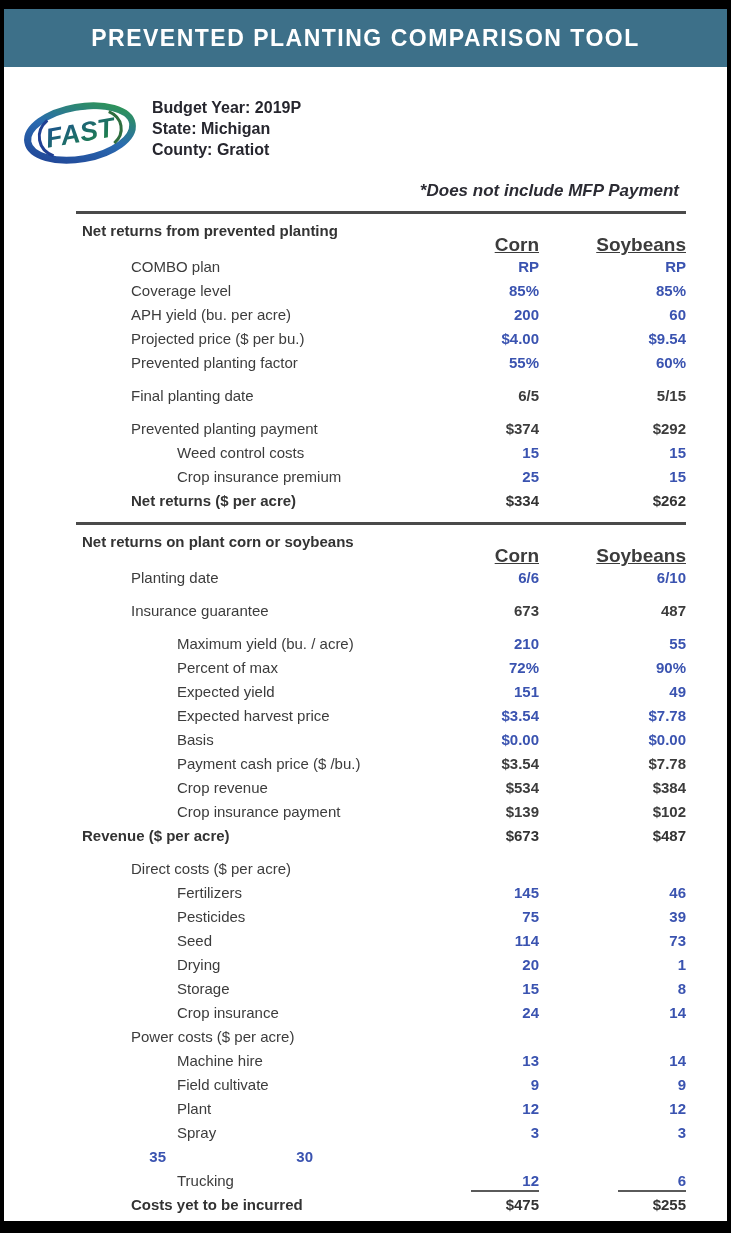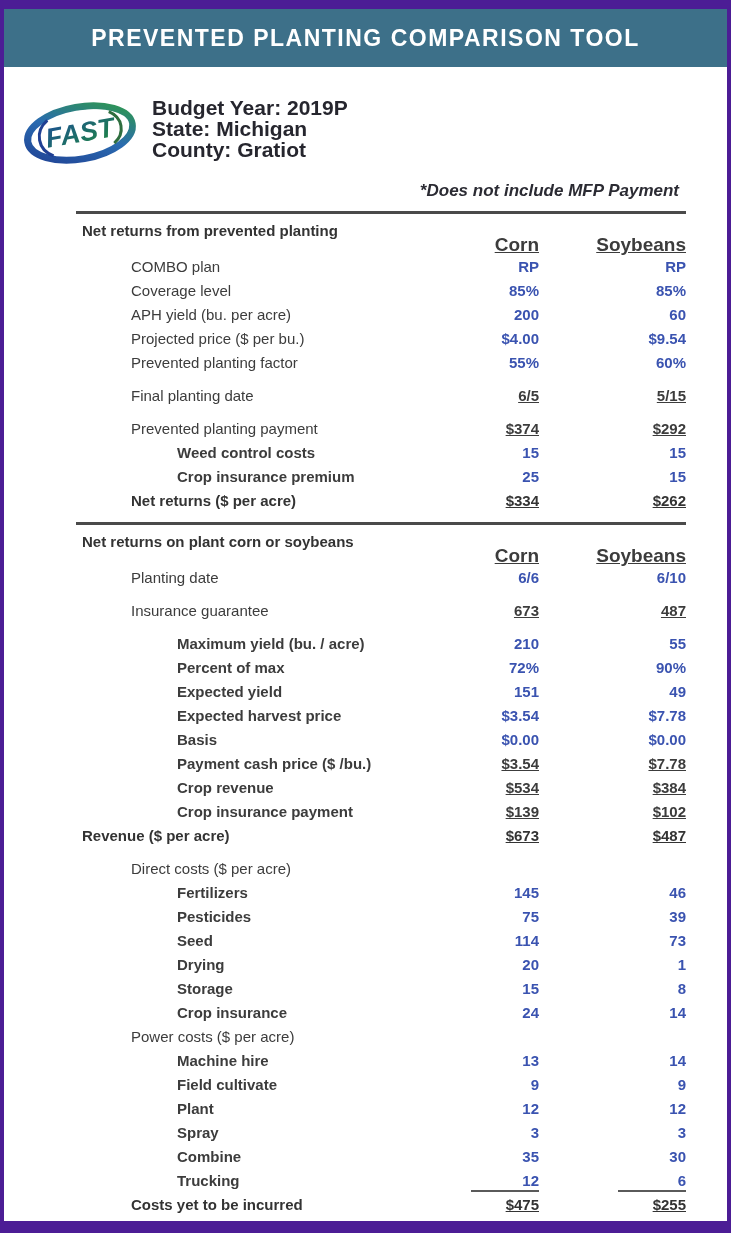--- a/index.html
+++ b/index.html
@@ -1,52 +1,52 @@
 <!DOCTYPE html>
 <html style="--teal: #3d7089; --blue: #3a53b0;"><head>
 <meta charset="utf-8">
 <style>
   html,body{margin:0;padding:0;background:#555;}
   .frame{
-    width:731px;height:1233px;margin:0 auto;background:#4c1d95;
+    width:731px;height:1233px;margin:0 auto;background:#000000;
     box-sizing:border-box;padding:9px 4px 12px 4px;
     font-family:"Liberation Sans",sans-serif;position:relative;
   }
   .inner{width:100%;height:100%;background:#ffffff;display:flex;flex-direction:column;overflow:hidden;}
   .titlebar{
     height:58px;background:var(--teal,#3d7089);display:flex;align-items:center;justify-content:center;flex:0 0 auto;
   }
   .titlebar .t{
     color:#ffffff;font-size:23px;font-weight:bold;letter-spacing:1.5px;
   }
   .content{flex:1;position:relative;padding-top:26px;box-sizing:border-box;}
   .top-block{display:flex;margin-left:16px;}
   .logo-wrap{width:122px;flex:0 0 auto;}
   .meta{margin-left:10px;padding-top:4px;}
-  .meta div{font-size:21px;font-weight:bold;color:#26262e;line-height:21px;}
+  .meta div{font-size:16px;font-weight:bold;color:#26262e;line-height:21px;}
   .note{
     text-align:right;margin:4px 48px 0 0;font-size:17px;font-weight:bold;font-style:italic;color:#2b2b33;
   }
   .rule{height:0;border-top:3px solid #4a4a4a;margin:10px 41px 0 72px;}
   .rule.mid{margin-top:6px;}
   .tbl{margin:0 41px 0 72px;}
   .sec-head{display:flex;align-items:flex-end;height:42px;padding-bottom:2px;}
   .sec-title{flex:1;align-self:flex-start;padding:8px 0 0 6px;font-size:15px;font-weight:bold;color:#333;}
   .col-h{width:90px;text-align:right;font-size:19px;font-weight:bold;color:#3c3c3c;text-decoration:underline;}
   .col-h.soy{margin-left:57px;}
   .row{display:flex;align-items:baseline;height:24px;font-size:15px;}
   .row.gap{margin-top:9px;}
   .lbl{flex:1;color:#3c3c3c;}
   .i0{padding-left:6px;}
   .i1{padding-left:55px;}
-  .i2{padding-left:101px;font-weight:bold;}
+  .i2{padding-left:101px;}
   .val{width:90px;text-align:right;font-weight:600;}
   .val.soy{margin-left:57px;}
   .v-input{color:var(--blue,#3a53b0);}
-  .v-calc{color:#3c3c3c;text-decoration:underline;}
+  .v-calc{color:#3c3c3c;}
   .row.total .lbl{font-weight:bold;color:#333;}
   .row.total .val{font-weight:bold;color:#333;}
   .row.subhead .lbl{color:#3c3c3c;}
   .row.uline .val span{display:inline-block;min-width:68px;border-bottom:2px solid #5a5a5a;padding-bottom:1px;}
 </style>
 </head>
 <body>
 
 <div class="frame">
   <div class="inner">
@@ -258,21 +258,20 @@
             <div class="lbl i2">Plant</div>
             <div class="val v-input">12</div>
             <div class="val soy v-input">12</div>
           </div>
           <div class="row">
             <div class="lbl i2">Spray</div>
             <div class="val v-input">3</div>
             <div class="val soy v-input">3</div>
           </div>
           <div class="row">
-            <div class="lbl i2">Combine</div>
             <div class="val v-input">35</div>
             <div class="val soy v-input">30</div>
           </div>
           <div class="row uline">
             <div class="lbl i2">Trucking</div>
             <div class="val v-input"><span>12</span></div>
             <div class="val soy v-input"><span>6</span></div>
           </div>
           <div class="row total">
             <div class="lbl i1">Costs yet to be incurred</div>

